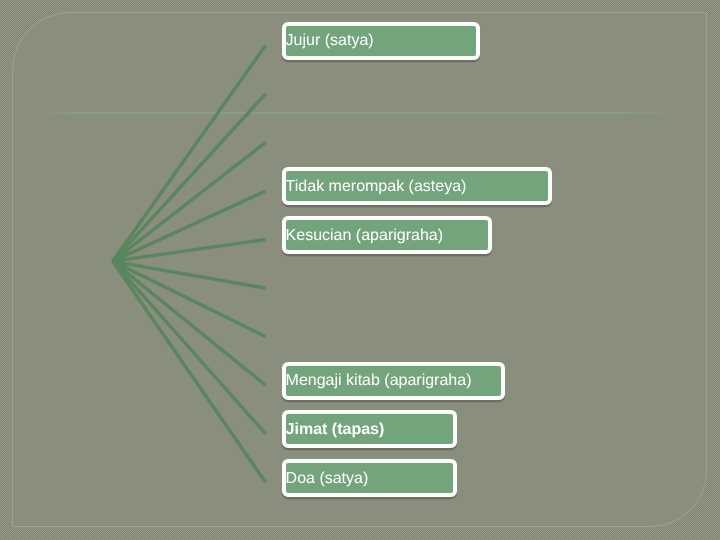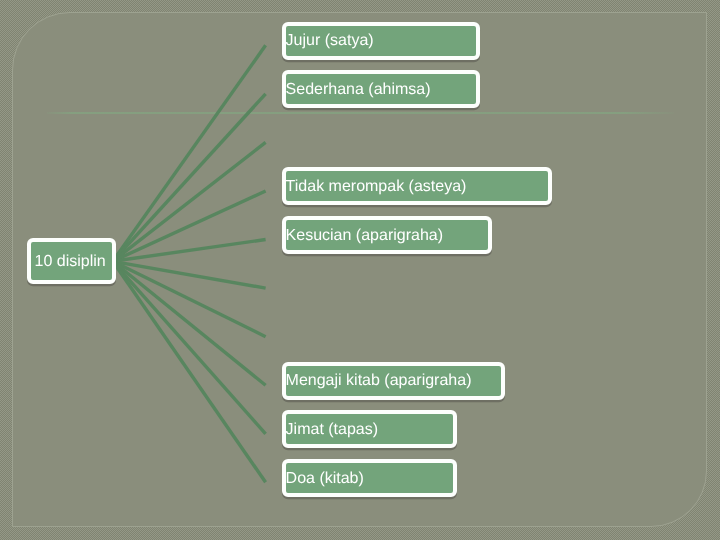--- a/index.html
+++ b/index.html
@@ -43,21 +43,21 @@
 
   .item{left:265.6px;height:38px;margin-left:16px;}
   .n1{top:21.70px;width:198.6px;z-index:20;}
   .n2{top:70.26px;width:198.6px;z-index:19;}
   .n3{top:118.82px;width:270.5px;z-index:18;}
   .n4{top:167.38px;width:270.5px;z-index:17;}
   .n5{top:215.94px;width:210.5px;z-index:16;}
   .n6{top:264.50px;width:210.5px;z-index:15;}
   .n7{top:313.06px;width:223.6px;z-index:14;}
   .n8{top:361.62px;width:223.6px;z-index:13;}
-  .n9{top:410.18px;width:175.4px;z-index:12;}
+  .n9{top:410.18px;width:175.4px;z-index:12;font-weight:bold;}
   .n10{top:458.74px;width:175.4px;z-index:11;}
 </style>
 </head>
 <body>
 
 <div id="slide">
 
   <svg id="texture" viewBox="0 0 720 540" width="720" height="540">
     <defs>
       <pattern id="chk" width="2" height="2" patternUnits="userSpaceOnUse">
@@ -82,39 +82,33 @@
       <line x1="112.7" y1="261.3" x2="265.6" y2="190.98"></line>
       <line x1="112.7" y1="261.3" x2="265.6" y2="239.54"></line>
       <line x1="112.7" y1="261.3" x2="265.6" y2="288.10"></line>
       <line x1="112.7" y1="261.3" x2="265.6" y2="336.66"></line>
       <line x1="112.7" y1="261.3" x2="265.6" y2="385.22"></line>
       <line x1="112.7" y1="261.3" x2="265.6" y2="433.78"></line>
       <line x1="112.7" y1="261.3" x2="265.6" y2="482.34"></line>
     </g>
   </svg>
 
-  <div id="center" class="node">
-    <span class="lbl">10 disiplin</span>
-  </div>
 
   <div class="node item n1">
     <span class="lbl">Jujur (satya)</span>
-  </div>
-  <div class="node item n2">
-    <span class="lbl">Sederhana (ahimsa)</span>
   </div>
   <div class="node item n4">
     <span class="lbl">Tidak merompak (asteya)</span>
   </div>
   <div class="node item n5">
     <span class="lbl">Kesucian (aparigraha)</span>
   </div>
   <div class="node item n8">
     <span class="lbl">Mengaji kitab (aparigraha)</span>
   </div>
   <div class="node item n9">
     <span class="lbl">Jimat (tapas)</span>
   </div>
   <div class="node item n10">
-    <span class="lbl">Doa (kitab)</span>
+    <span class="lbl">Doa (satya)</span>
   </div>
 
 </div>
 
 </body></html>

